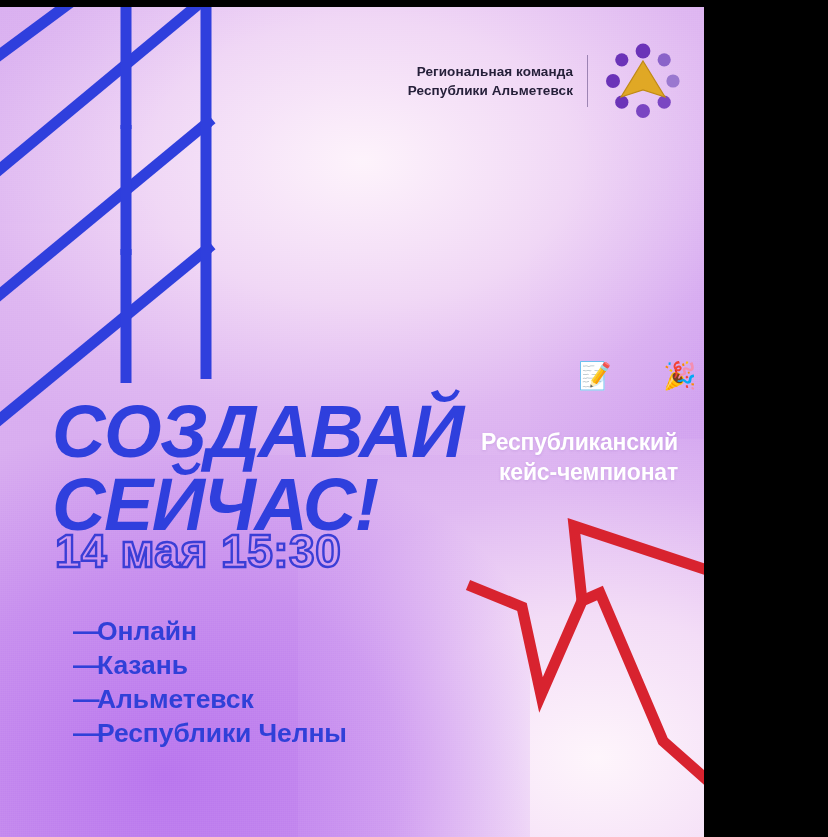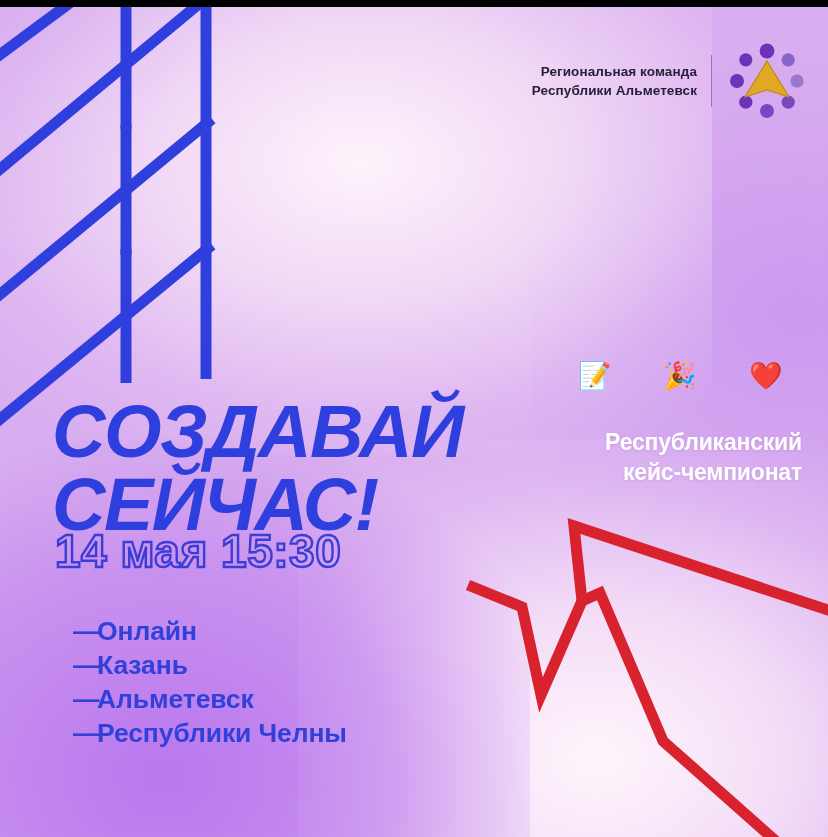--- a/index.html
+++ b/index.html
@@ -3,21 +3,21 @@
 <meta charset="utf-8">
 <title>Poster</title>
 <style>
   html, body {
     margin: 0;
     padding: 0;
     background: #000;
   }
   #poster {
     position: relative;
-    width: 828px;
+    width: 704px;
     height: 837px;
     overflow: hidden;
     background: #000;
     font-family: "Liberation Sans", sans-serif;
     -webkit-font-smoothing: antialiased;
   }
 
   
   .topbar {
     position: absolute;

